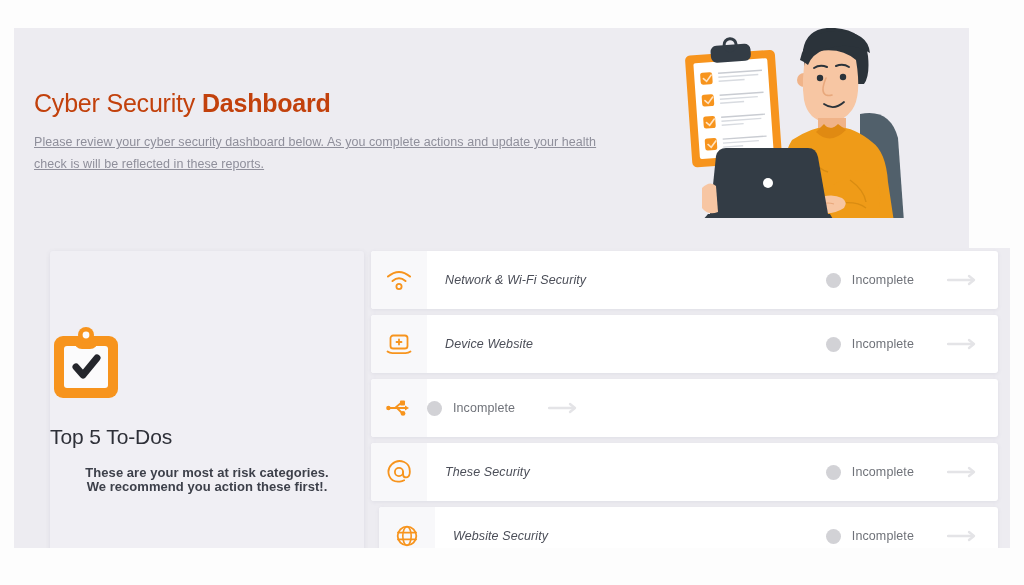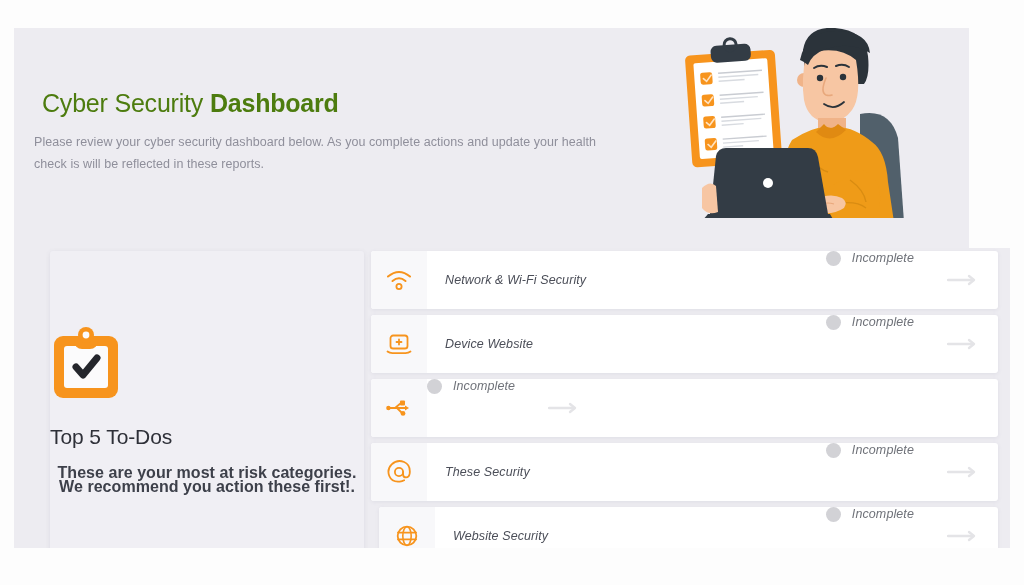--- a/index.html
+++ b/index.html
@@ -34,35 +34,35 @@
   #header-block {
     position: absolute;
     left: 20px;
     top: 60px;
     width: 610px;
   }
 
   #page-title {
     font-size: 25px;
     line-height: 30px;
-    color: #4d7c0f;
+    color: #c2410c;
     font-weight: 400;
     letter-spacing: -0.2px;
     white-space: nowrap;
-    margin-left: 8px;
   }
   #page-title .bold { font-weight: 700; }
 
   #page-subtitle {
     margin-top: 13px;
     font-size: 12.5px;
     line-height: 22px;
     color: #8f8f9b;
     letter-spacing: 0.05px;
     max-width: 590px;
+    text-decoration: underline;
   }
 
   
   #illustration {
     position: absolute;
     left: 650px;
     top: 0px;
     width: 310px;
     height: 190px;
     overflow: hidden;
@@ -102,21 +102,21 @@
   #todo-heading {
     margin-top: 21px;
     font-size: 21px;
     color: #2e3038;
     font-weight: 400;
     letter-spacing: -0.1px;
   }
 
   #todo-desc {
     margin-top: 17px;
-    font-size: 16px;
+    font-size: 13px;
     line-height: 14px;
     color: #3d404a;
     text-align: center;
     font-weight: 600;
     letter-spacing: 0.05px;
   }
 
   
   #checklist {
     position: absolute;
@@ -155,22 +155,22 @@
     padding-left: 18px;
     font-size: 12.5px;
     color: #4b4e58;
     letter-spacing: 0.1px;
     font-style: italic;
   }
 
   .row-status {
     flex: 0 0 auto;
     display: flex;
+    align-items: center;
     padding-right: 12px;
-    font-style: italic;
   }
 
   .status-dot {
     width: 15px;
     height: 15px;
     border-radius: 50%;
     background: #d2d2d6;
     flex: 0 0 15px;
   }
 

